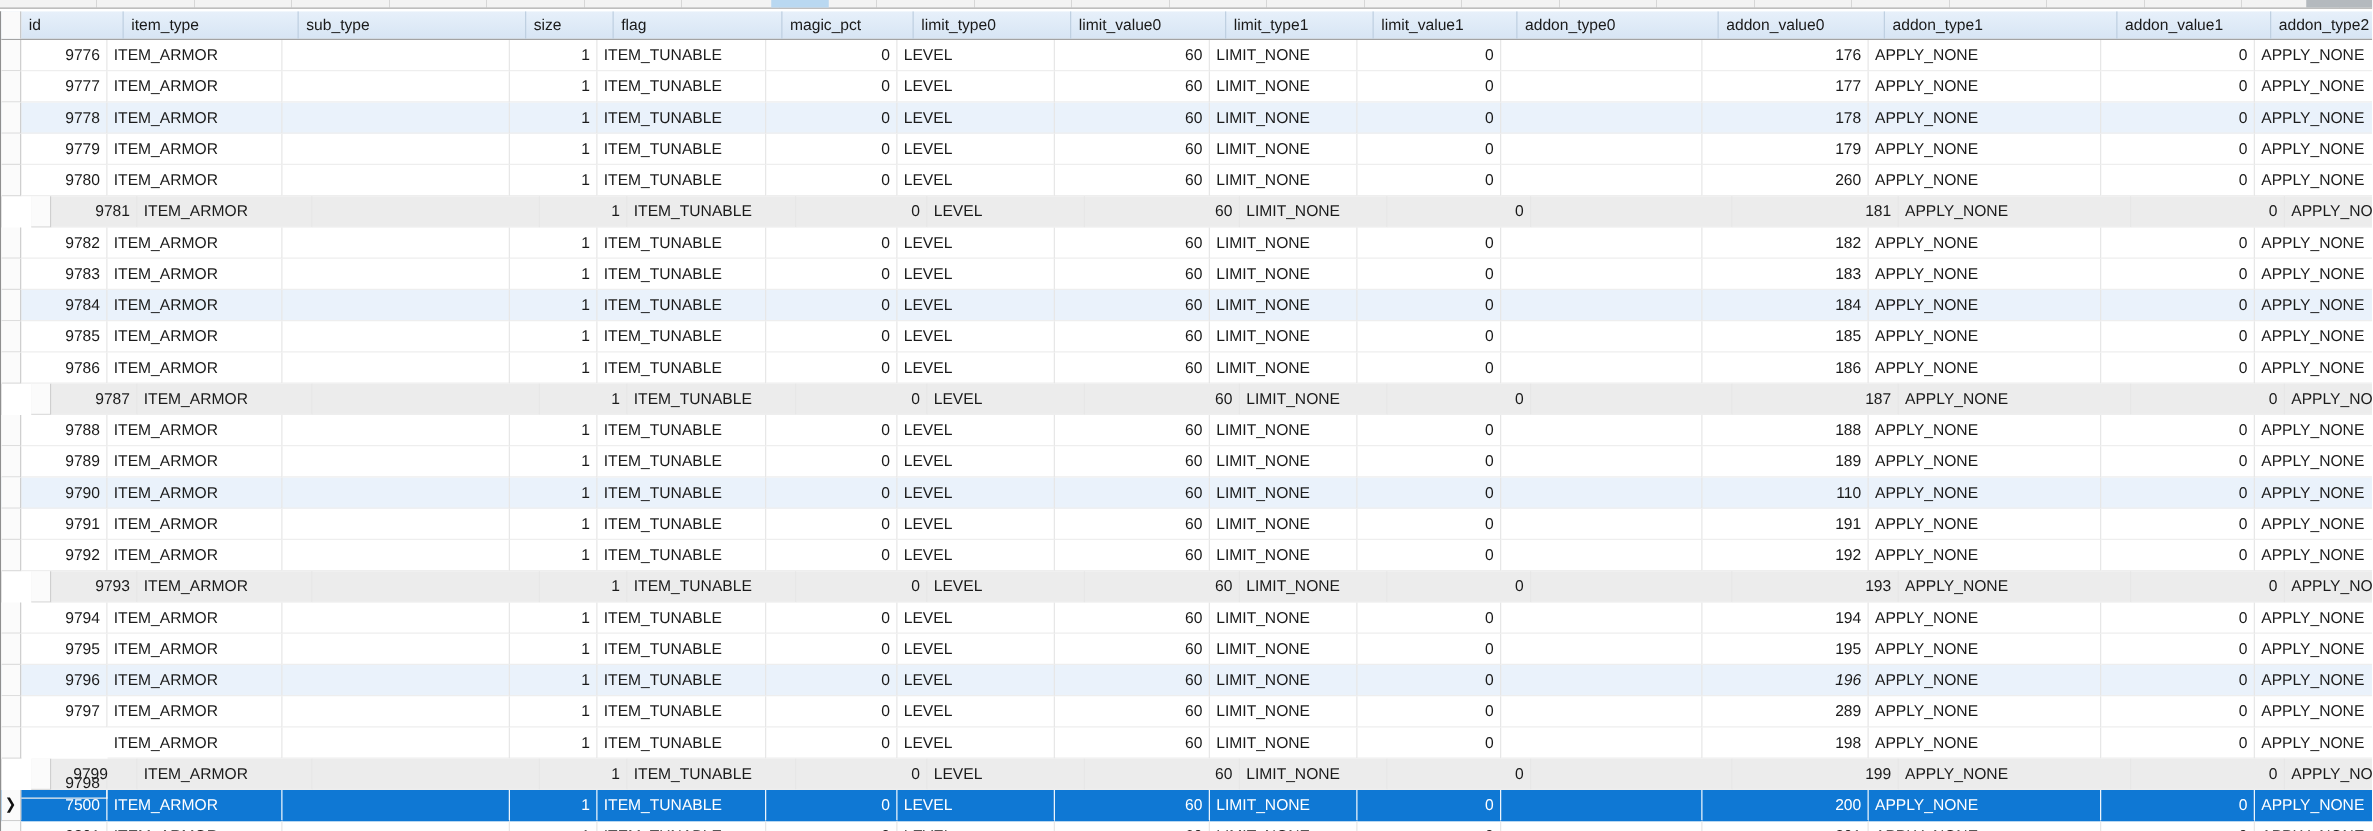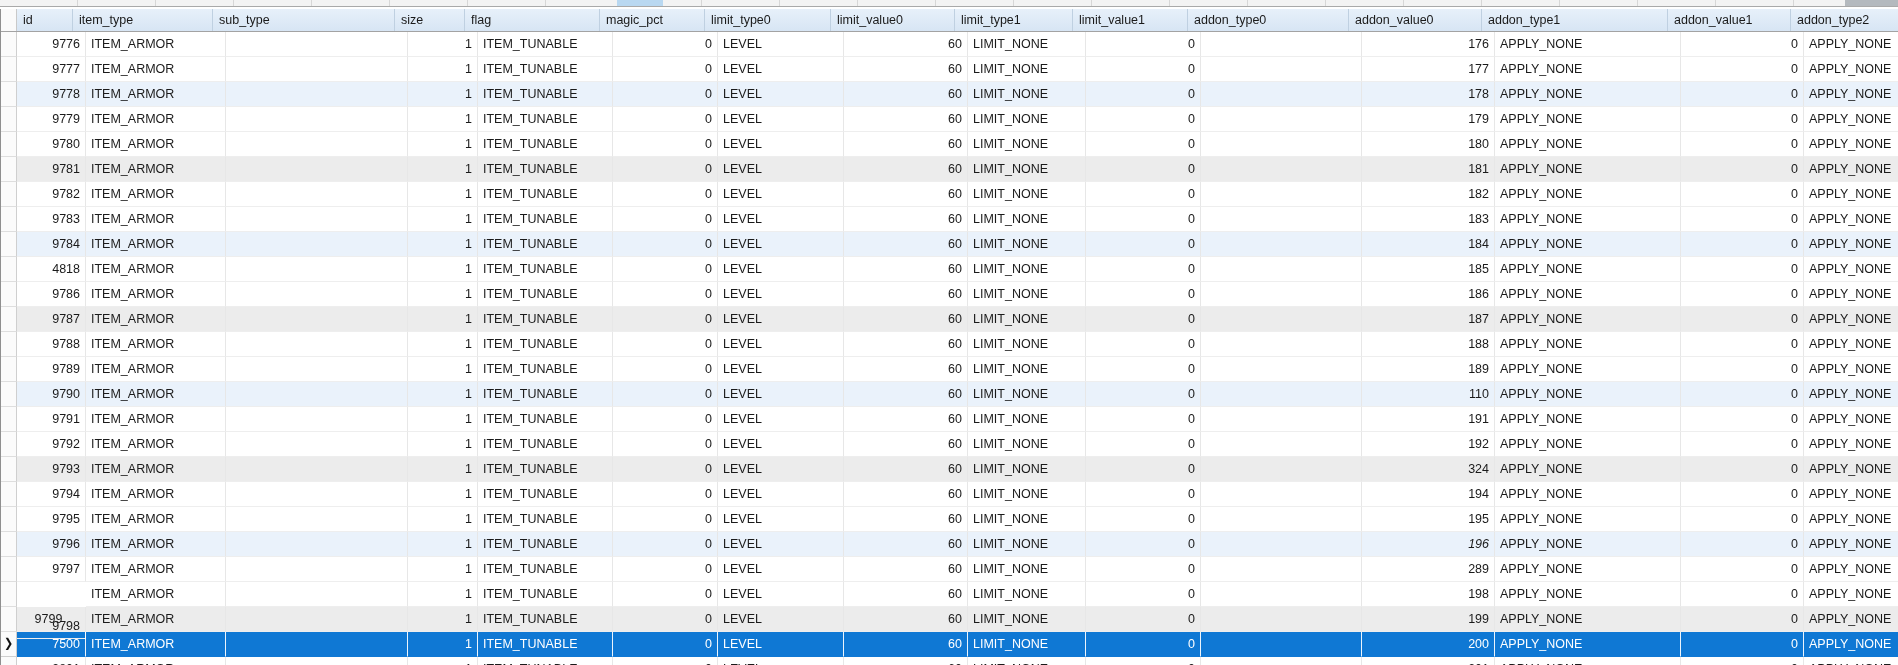--- a/index.html
+++ b/index.html
@@ -58,21 +58,21 @@
     border-right:1px solid #bfd0e1;
     white-space:nowrap;overflow:hidden;
     flex:0 0 auto;
   }
   .body{height:633px;overflow:hidden;}
   .row{
     display:flex;height:25px;box-sizing:border-box;
     background:#ffffff;
   }
   .row.stripe-blue{background:var(--stripe-blue,#eaf2fb);}
-  .row.stripe-gray{background:var(--stripe-gray,#ececec);}
+  .row.stripe-gray{background:var(--stripe-gray,#ececec);margin-left:24px;}
   .gutter{
     box-sizing:border-box;height:25px;
     border-right:1px solid #cfcfcf;
     border-bottom:1px solid #dedede;
     background:#fbfbfb;
     flex:0 0 auto;
     text-align:center;
     line-height:23px;
   }
   .cell{
@@ -106,21 +106,21 @@
 <div class="screen" style="--sel: #0f78d4; --sel-text: #ffffff; --header-bg-top: #e7f0fa; --header-bg-bot: #d7e5f4; --stripe-blue: #eaf2fb; --stripe-gray: #ececec; --strip-highlight: #b9d8f1; --grid-text: #1a1a1a;">
   <div class="top-strip">
     <div class="strip-highlight"></div>
     <div class="strip-thumb"></div>
   </div>
 
   <div class="grid">
     <div class="header-row">
       <div class="corner-cell" style="width: 16px;"></div>
 
-    <div class="hcell" style="width: 56px;">id</div>
+    <div class="hcell" style="width: 82px;">id</div>
         <div class="hcell" style="width: 140px;">item_type</div>
         <div class="hcell" style="width: 182px;">sub_type</div>
         <div class="hcell" style="width: 70px;">size</div>
         <div class="hcell" style="width: 135px;">flag</div>
         <div class="hcell" style="width: 105px;">magic_pct</div>
         <div class="hcell" style="width: 126px;">limit_type0</div>
         <div class="hcell" style="width: 124px;">limit_value0</div>
         <div class="hcell" style="width: 118px;">limit_type1</div>
         <div class="hcell" style="width: 115px;">limit_value1</div>
         <div class="hcell" style="width: 161px;">addon_type0</div>
@@ -209,21 +209,21 @@
           <div class="cell" style="width: 140px;">ITEM_ARMOR</div>
           <div class="cell" style="width: 182px;"></div>
           <div class="cell num" style="width: 70px;">1</div>
           <div class="cell" style="width: 135px;">ITEM_TUNABLE</div>
           <div class="cell num" style="width: 105px;">0</div>
           <div class="cell" style="width: 126px;">LEVEL</div>
           <div class="cell num" style="width: 124px;">60</div>
           <div class="cell" style="width: 118px;">LIMIT_NONE</div>
           <div class="cell num" style="width: 115px;">0</div>
           <div class="cell" style="width: 161px;"></div>
-          <div class="cell num" style="width: 133px;">180</div>
+          <div class="cell num" style="width: 133px;">260</div>
           <div class="cell" style="width: 186px;">APPLY_NONE</div>
           <div class="cell num" style="width: 123px;">0</div>
           <div class="cell" style="width: 160px;">APPLY_NONE</div>
         </div>
         <div class="row stripe-gray">
           <div class="gutter" style="width: 16px;"></div>
           <div class="cell num" style="width: 69px;">9781</div>
           <div class="cell" style="width: 140px;">ITEM_ARMOR</div>
           <div class="cell" style="width: 182px;"></div>
           <div class="cell num" style="width: 70px;">1</div>
@@ -288,21 +288,21 @@
           <div class="cell" style="width: 118px;">LIMIT_NONE</div>
           <div class="cell num" style="width: 115px;">0</div>
           <div class="cell" style="width: 161px;"></div>
           <div class="cell num" style="width: 133px;">184</div>
           <div class="cell" style="width: 186px;">APPLY_NONE</div>
           <div class="cell num" style="width: 123px;">0</div>
           <div class="cell" style="width: 160px;">APPLY_NONE</div>
         </div>
         <div class="row">
           <div class="gutter" style="width: 16px;"></div>
-          <div class="cell num" style="width: 69px;">4818</div>
+          <div class="cell num" style="width: 69px;">9785</div>
           <div class="cell" style="width: 140px;">ITEM_ARMOR</div>
           <div class="cell" style="width: 182px;"></div>
           <div class="cell num" style="width: 70px;">1</div>
           <div class="cell" style="width: 135px;">ITEM_TUNABLE</div>
           <div class="cell num" style="width: 105px;">0</div>
           <div class="cell" style="width: 126px;">LEVEL</div>
           <div class="cell num" style="width: 124px;">60</div>
           <div class="cell" style="width: 118px;">LIMIT_NONE</div>
           <div class="cell num" style="width: 115px;">0</div>
           <div class="cell" style="width: 161px;"></div>
@@ -443,21 +443,21 @@
           <div class="cell" style="width: 140px;">ITEM_ARMOR</div>
           <div class="cell" style="width: 182px;"></div>
           <div class="cell num" style="width: 70px;">1</div>
           <div class="cell" style="width: 135px;">ITEM_TUNABLE</div>
           <div class="cell num" style="width: 105px;">0</div>
           <div class="cell" style="width: 126px;">LEVEL</div>
           <div class="cell num" style="width: 124px;">60</div>
           <div class="cell" style="width: 118px;">LIMIT_NONE</div>
           <div class="cell num" style="width: 115px;">0</div>
           <div class="cell" style="width: 161px;"></div>
-          <div class="cell num" style="width: 133px;">324</div>
+          <div class="cell num" style="width: 133px;">193</div>
           <div class="cell" style="width: 186px;">APPLY_NONE</div>
           <div class="cell num" style="width: 123px;">0</div>
           <div class="cell" style="width: 160px;">APPLY_NONE</div>
         </div>
         <div class="row">
           <div class="gutter" style="width: 16px;"></div>
           <div class="cell num" style="width: 69px;">9794</div>
           <div class="cell" style="width: 140px;">ITEM_ARMOR</div>
           <div class="cell" style="width: 182px;"></div>
           <div class="cell num" style="width: 70px;">1</div>

